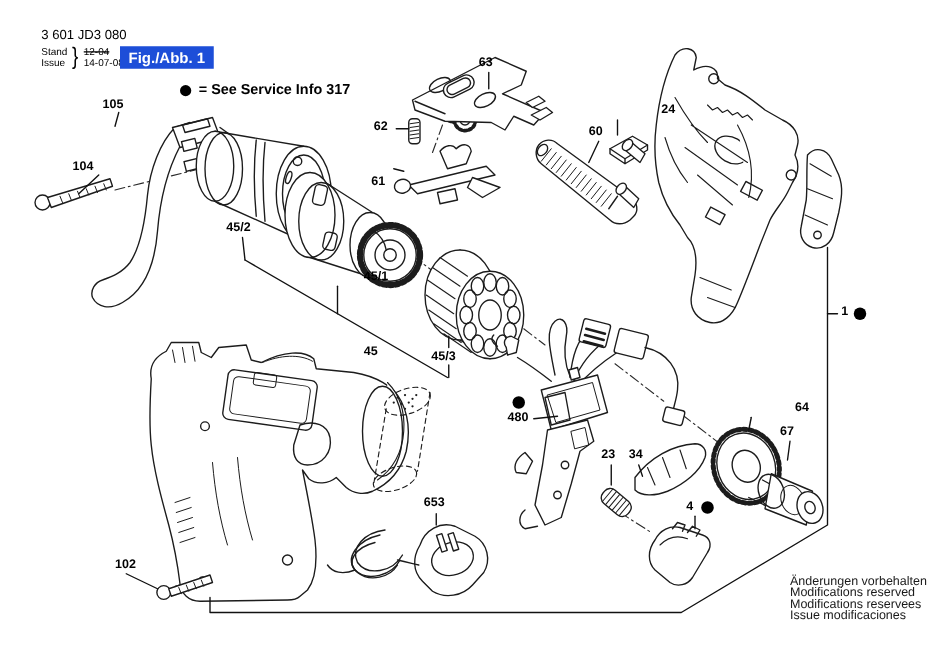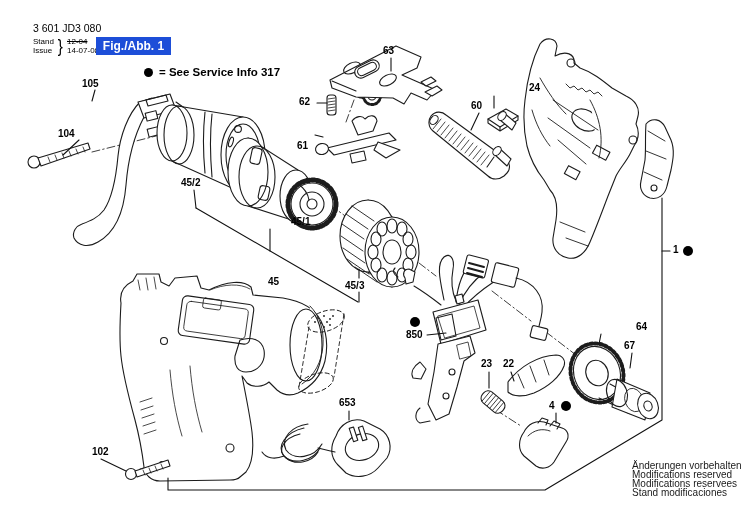--- a/index.html
+++ b/index.html
@@ -368,39 +368,39 @@
   <div class="txt" id="olddate">12-04</div>
   <div class="txt" id="issuedate">14-07-08</div>
   <div class="txt" id="figbox">Fig./Abb. 1</div>
   <div class="sdot small" style="left:144px;top:68px;"></div>
   <div class="txt" id="legendtext">= See Service Info 317</div>
 
   <div class="plabel" style="left:82px;top:78px;">105</div>
   <div class="plabel" style="left:58px;top:128px;">104</div>
   <div class="plabel" style="left:181px;top:177px;">45/2</div>
   <div class="plabel" style="left:264px;top:216px;margin-left:27px;">45/1</div>
-  <div class="plabel" style="left:268px;top:276px;">45</div>
+  <div class="plabel" style="left:291px;top:276px;">45</div>
   <div class="plabel" style="left:345px;top:280px;">45/3</div>
   <div class="plabel" style="left:383px;top:45px;">63</div>
   <div class="plabel" style="left:299px;top:96px;">62</div>
   <div class="plabel" style="left:297px;top:128px;margin-top:12px;">61</div>
   <div class="plabel" style="left:471px;top:100px;">60</div>
   <div class="plabel" style="left:486px;top:82px;margin-left:43px;">24</div>
   <div class="plabel" style="left:673px;top:244px;">1</div>
   <div class="sdot" style="left:683px;top:246px;"></div>
   <div class="sdot" style="left:410px;top:317px;"></div>
-  <div class="plabel" style="left:406px;top:329px;">850</div>
+  <div class="plabel" style="left:406px;top:329px;">480</div>
   <div class="plabel" style="left:481px;top:358px;">23</div>
-  <div class="plabel" style="left:503px;top:358px;">22</div>
+  <div class="plabel" style="left:503px;top:358px;">34</div>
   <div class="plabel" style="left:592px;top:321px;margin-left:44px;">64</div>
   <div class="plabel" style="left:624px;top:340px;">67</div>
   <div class="plabel" style="left:549px;top:400px;">4</div>
   <div class="sdot" style="left:561px;top:401px;"></div>
   <div class="plabel" style="left:339px;top:397px;">653</div>
   <div class="plabel" style="left:92px;top:446px;">102</div>
 
   <div id="footer">
     <div>Änderungen vorbehalten</div>
     <div>Modifications reserved</div>
     <div>Modifications reservees</div>
-    <div>Stand modificaciones</div>
+    <div>Issue modificaciones</div>
   </div>
 </div>
 
 </body></html>

